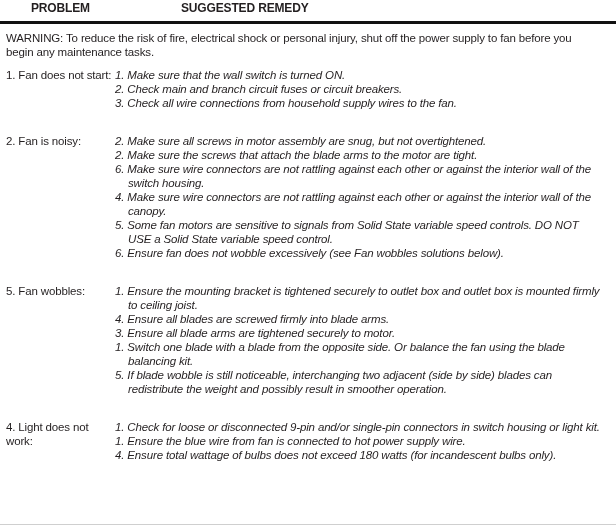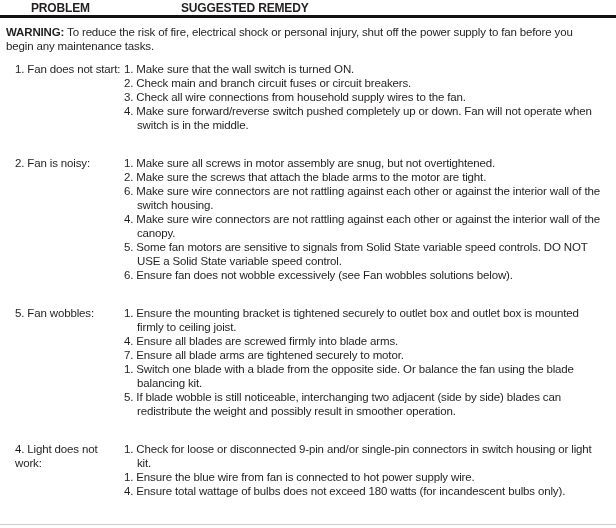--- a/index.html
+++ b/index.html
@@ -20,52 +20,52 @@
   .page {
     width: 616px;
     height: 528px;
     box-sizing: border-box;
     position: relative;
   }
   .thead {
     display: flex;
     align-items: flex-start;
     padding-top: 2px;
-    padding-bottom: 0;
+    padding-bottom: 6px;
     border-bottom: 3px solid #111111;
   }
   .th {
     font-weight: bold;
     font-size: 12px;
     line-height: 13px;
   }
   .th-problem { margin-left: 31px; }
   .th-remedy  { margin-left: 91px; }
   .warning {
     margin: 7px 14px 9px 6px;
   }
-  .warning .w-label { font-weight: bold; }
+  .warning .w-label { font-weight: normal; }
   .trow {
     display: flex;
     margin-bottom: 24px;
   }
   .trow:last-child { margin-bottom: 0; }
   .cell-problem {
     flex: 0 0 109px;
     padding-left: 6px;
     box-sizing: content-box;
-    margin-left: 9px;
   }
   .cell-remedy {
     flex: 1;
     padding-right: 14px;
   }
   .remedy {
     padding-left: 13px;
     text-indent: -13px;
+    font-style: italic;
   }
   .bottom-rule {
     position: absolute;
     left: 0;
     bottom: 3px;
     width: 616px;
     border-bottom: 1px solid #cfcfcf;
   }
 </style>
 </head>
@@ -81,42 +81,41 @@
   <div class="warning">
     <span class="w-label">WARNING:</span><span> To reduce the risk of fire, electrical shock or personal injury, shut off the power supply to fan before you begin any maintenance tasks.</span>
   </div>
 
   <div class="trow">
     <div class="cell-problem">1. Fan does not start:</div>
     <div class="cell-remedy">
       <div class="remedy">1. Make sure that the wall switch is turned ON.</div>
       <div class="remedy">2. Check main and branch circuit fuses or circuit breakers.</div>
       <div class="remedy">3. Check all wire connections from household supply wires to the fan.</div>
-      <div class="remedy">4. Make sure forward/reverse switch pushed completely up or down. Fan will not operate when switch is in the middle.</div>
     </div>
   </div>
 
   <div class="trow">
     <div class="cell-problem">2. Fan is noisy:</div>
     <div class="cell-remedy">
-      <div class="remedy">1. Make sure all screws in motor assembly are snug, but not overtightened.</div>
+      <div class="remedy">2. Make sure all screws in motor assembly are snug, but not overtightened.</div>
       <div class="remedy">2. Make sure the screws that attach the blade arms to the motor are tight.</div>
       <div class="remedy">6. Make sure wire connectors are not rattling against each other or against the interior wall of the switch housing.</div>
       <div class="remedy">4. Make sure wire connectors are not rattling against each other or against the interior wall of the canopy.</div>
       <div class="remedy">5. Some fan motors are sensitive to signals from Solid State variable speed controls. DO NOT USE a Solid State variable speed control.</div>
       <div class="remedy">6. Ensure fan does not wobble excessively (see Fan wobbles solutions below).</div>
     </div>
   </div>
 
   <div class="trow">
     <div class="cell-problem">5. Fan wobbles:</div>
     <div class="cell-remedy">
       <div class="remedy">1. Ensure the mounting bracket is tightened securely to outlet box and outlet box is mounted firmly to ceiling joist.</div>
       <div class="remedy">4. Ensure all blades are screwed firmly into blade arms.</div>
-      <div class="remedy">7. Ensure all blade arms are tightened securely to motor.</div>
+      <div class="remedy">3. Ensure all blade arms are tightened securely to motor.</div>
       <div class="remedy">1. Switch one blade with a blade from the opposite side. Or balance the fan using the blade balancing kit.</div>
       <div class="remedy">5. If blade wobble is still noticeable, interchanging two adjacent (side by side) blades can redistribute the weight and possibly result in smoother operation.</div>
     </div>
   </div>
 
   <div class="trow">
     <div class="cell-problem">4. Light does not work:</div>
     <div class="cell-remedy">
       <div class="remedy">1. Check for loose or disconnected 9-pin and/or single-pin connectors in switch housing or light kit.</div>
       <div class="remedy">1. Ensure the blue wire from fan is connected to hot power supply wire.</div>

